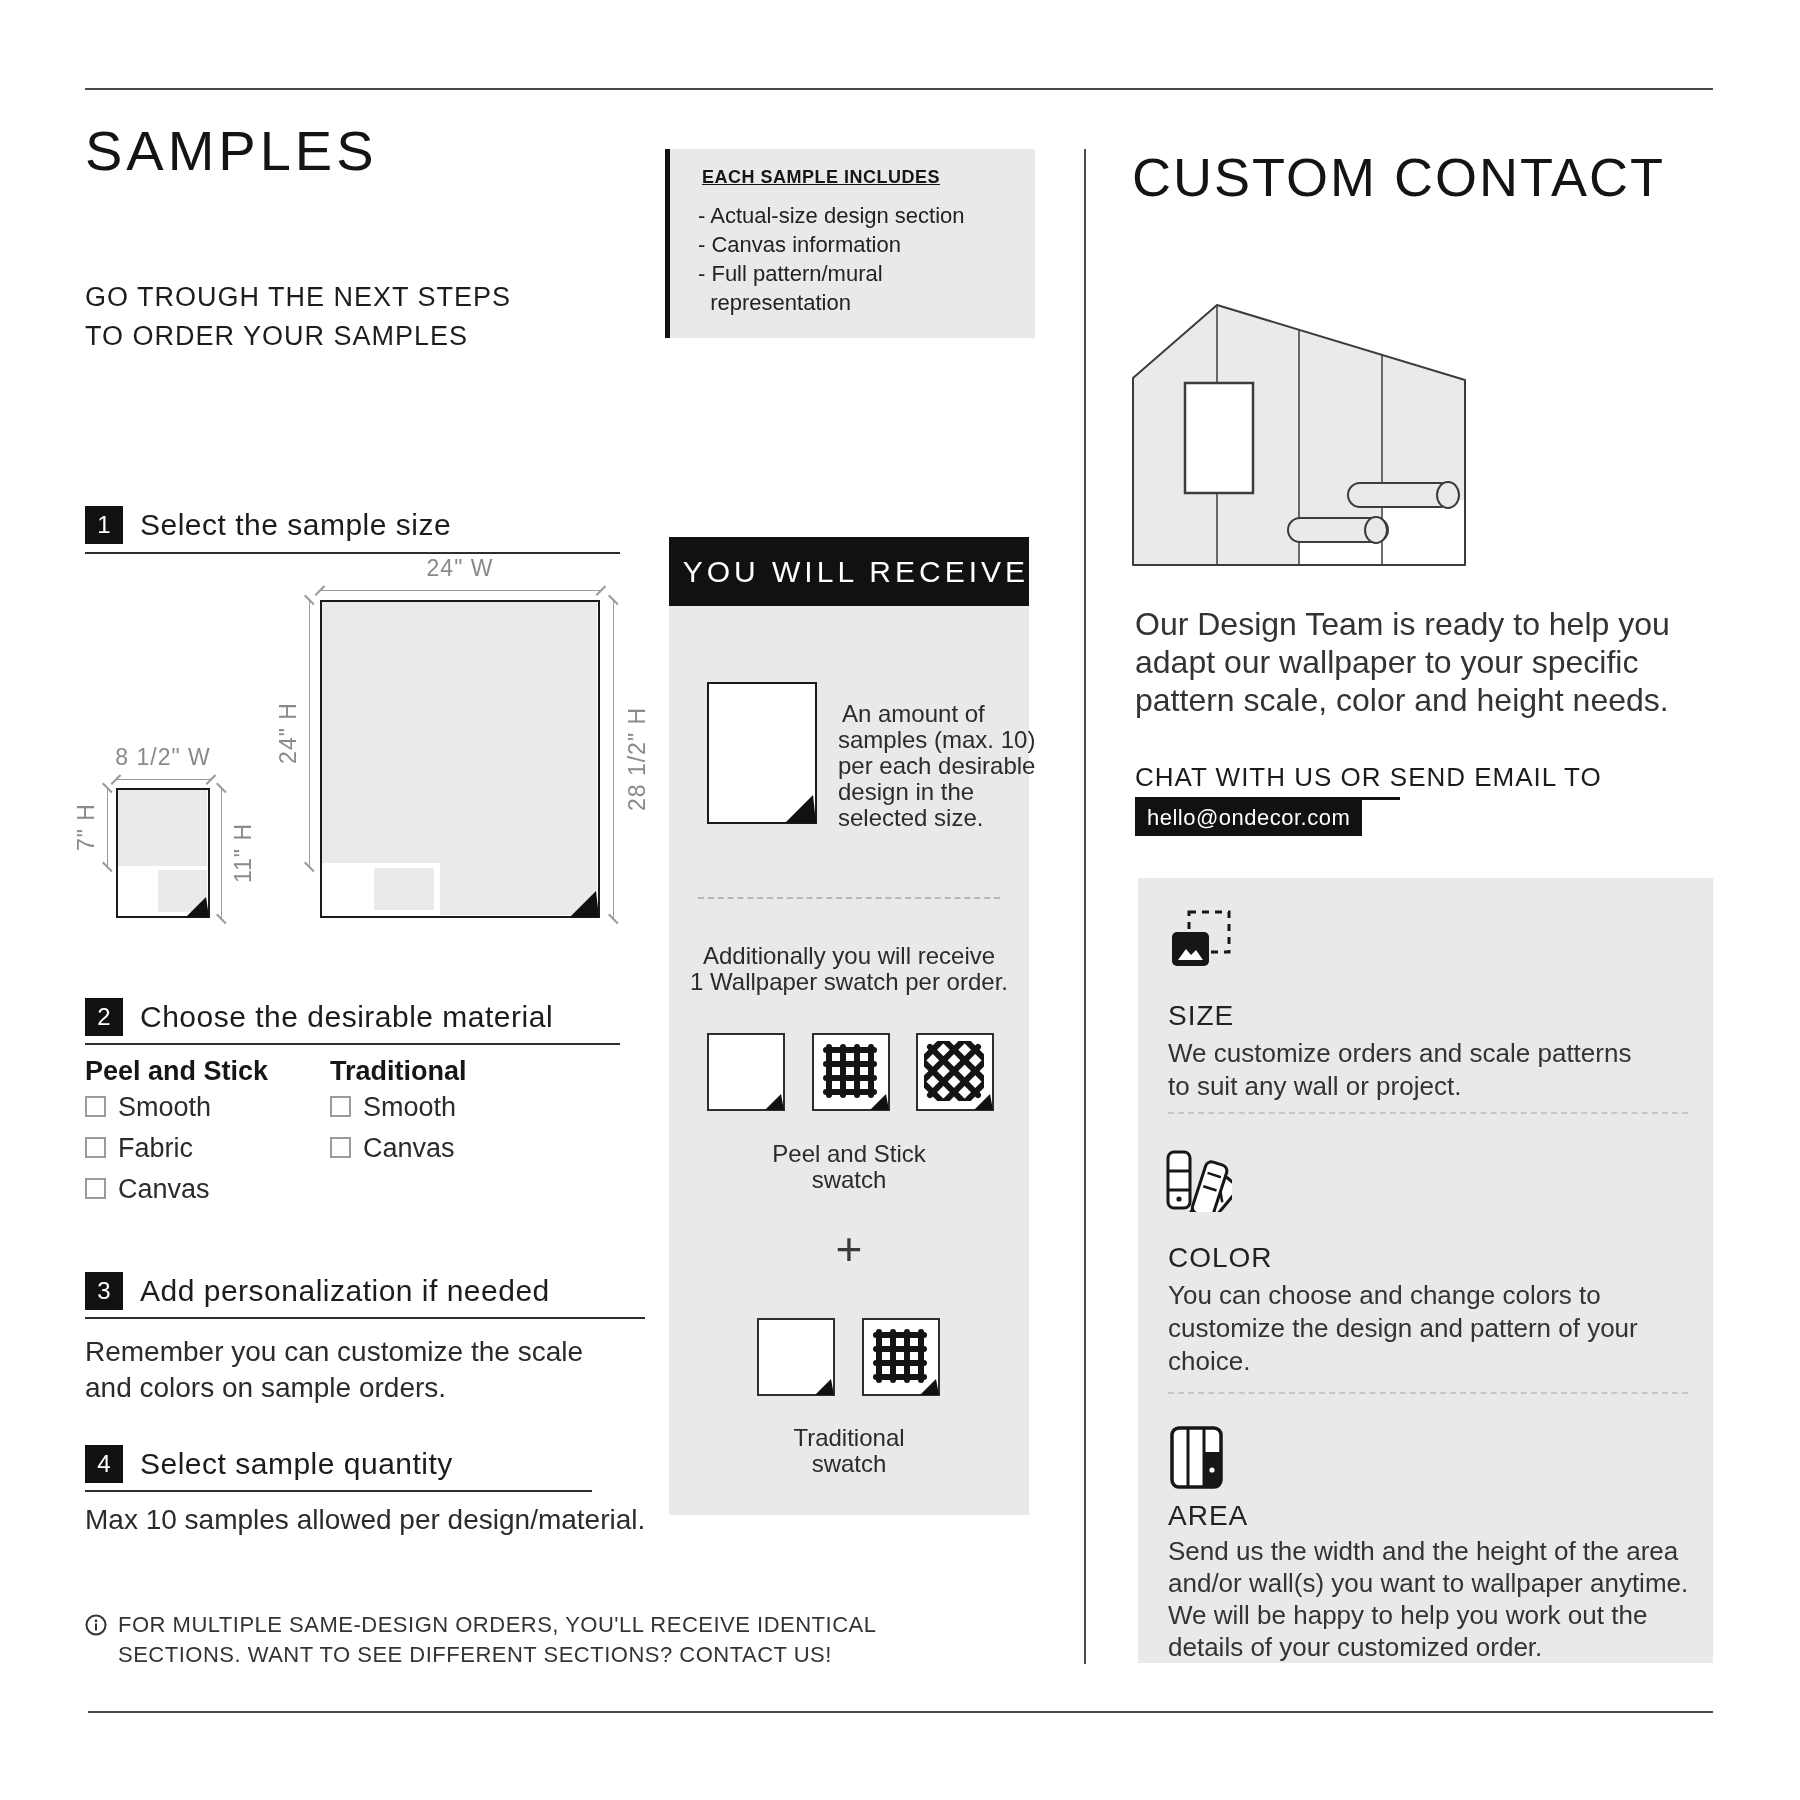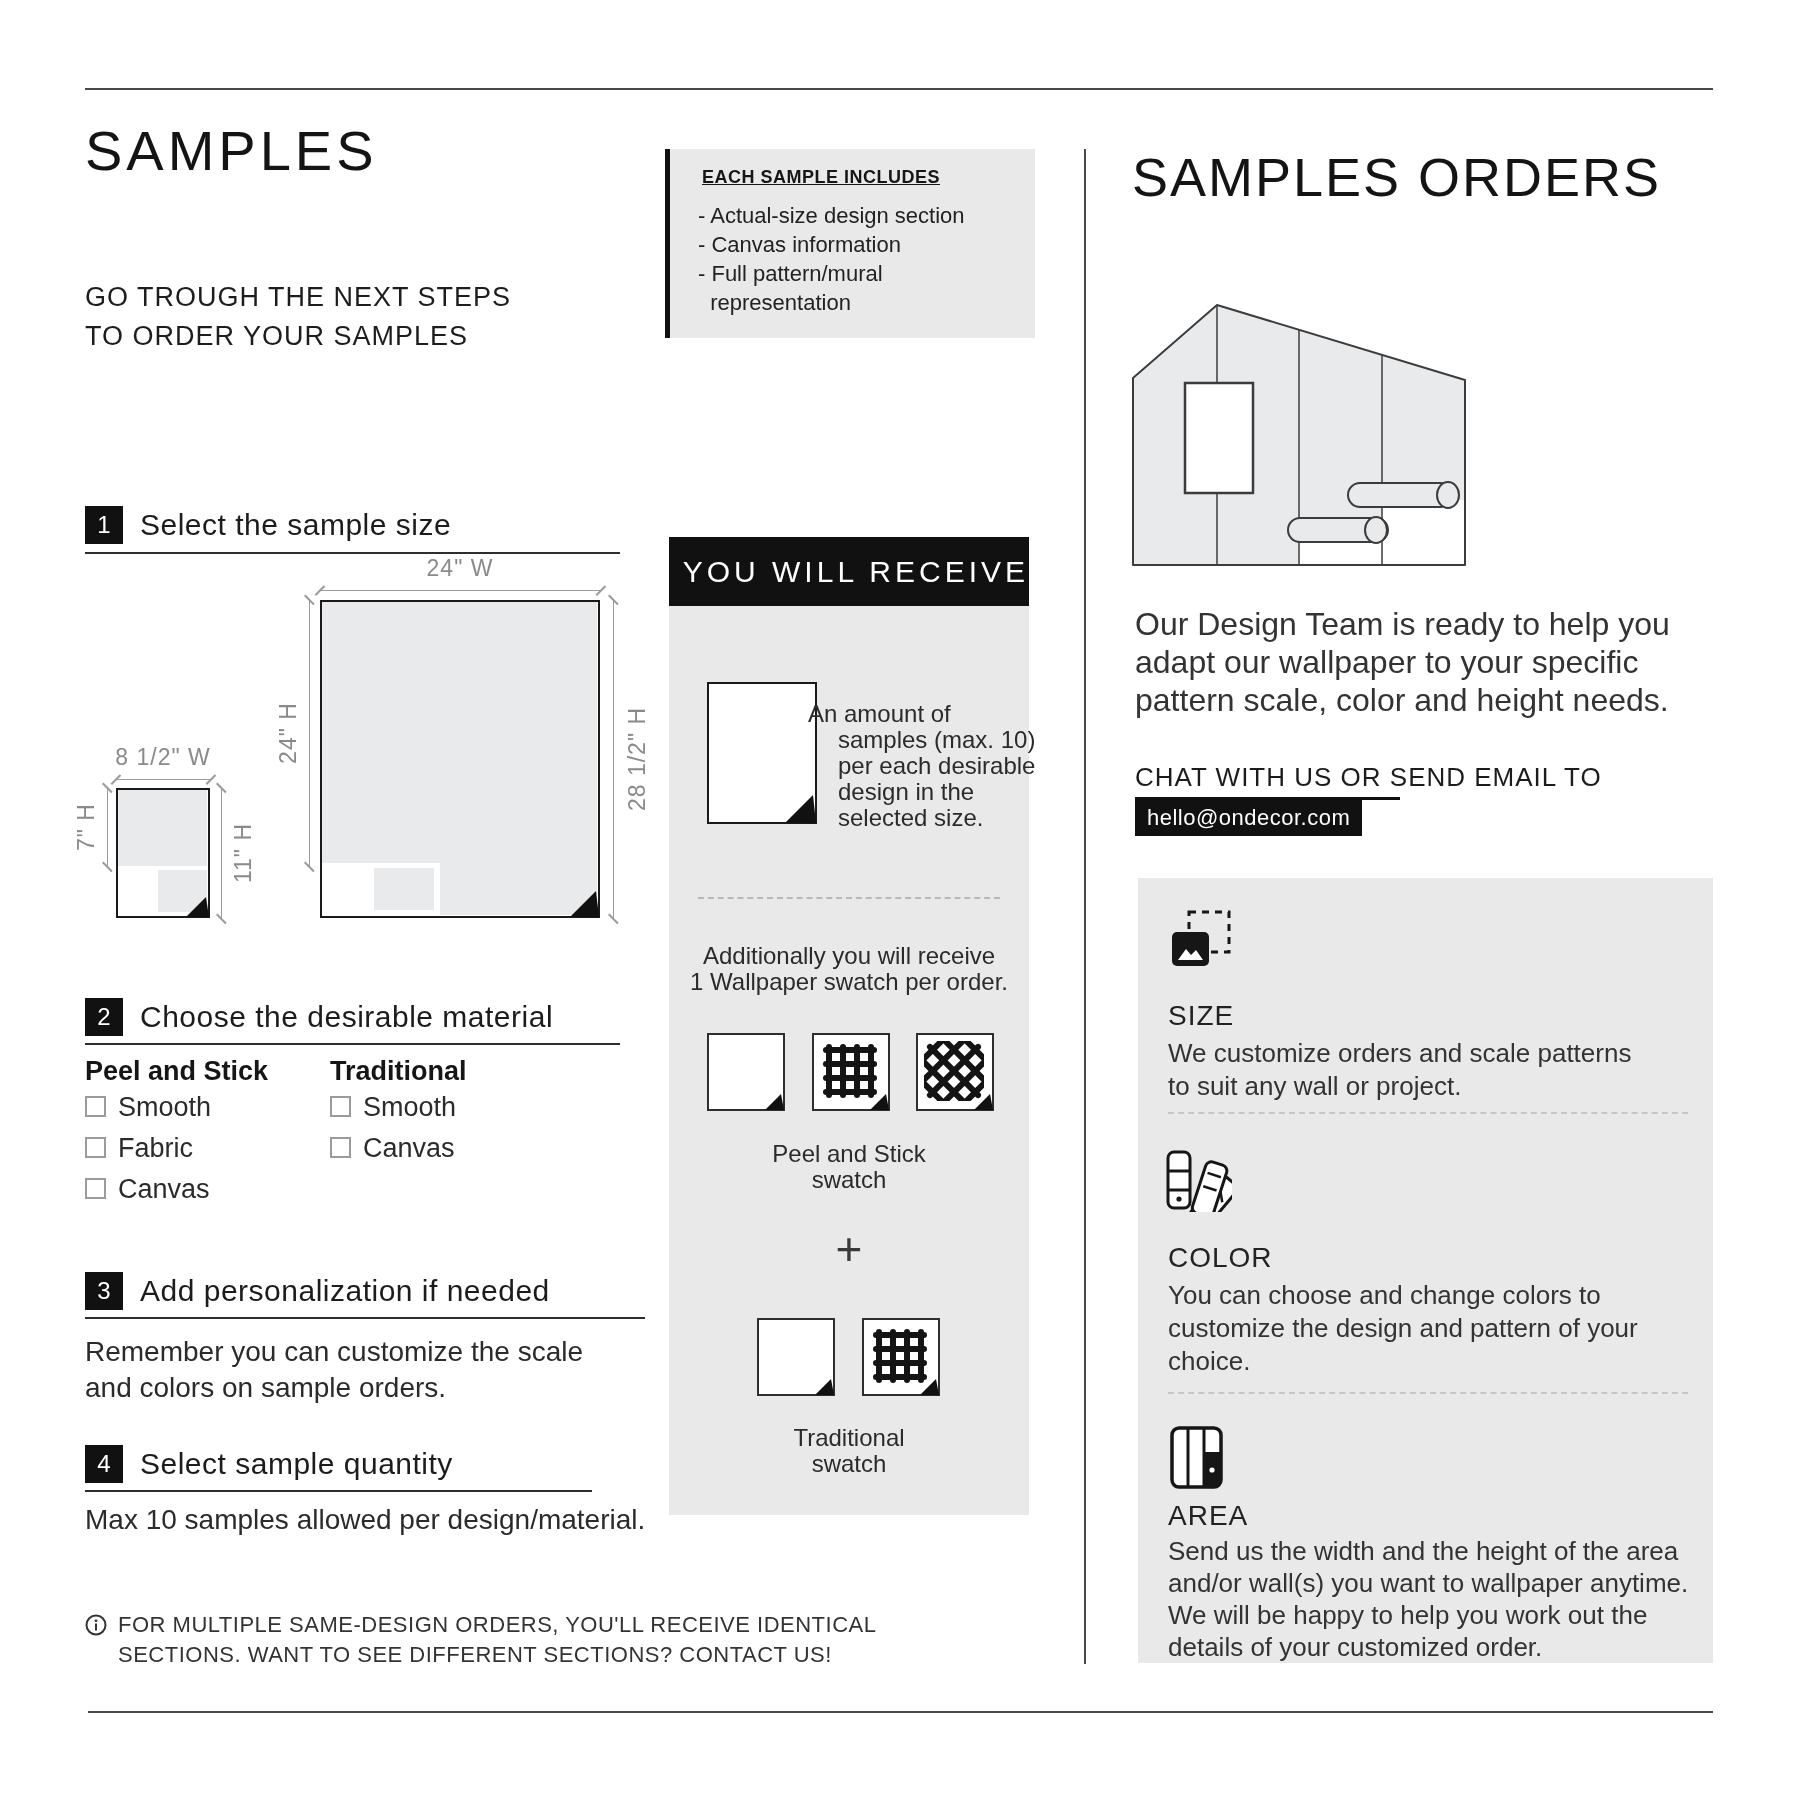--- a/index.html
+++ b/index.html
@@ -145,21 +145,21 @@
   <div class="note-line" style="left:118px;top:1642px;">SECTIONS. WANT TO SEE DIFFERENT SECTIONS? CONTACT US!</div>
 
   <div class="recv-header" style="left:669px;top:537px;width:360px;height:69px;justify-content:flex-end;">
     <span>YOU WILL RECEIVE</span>
   </div>
   <div class="gray-panel" style="left:669px;top:606px;width:360px;height:909px;"></div>
 
   <div class="sheet" style="left:707px;top:682px;width:110px;height:142px;border-width:2px;">
     <div class="fold" style="border-left-width:28px;border-bottom:28px solid #111;"></div>
   </div>
-  <div class="recv-line" style="left:808px;top:700px;">An amount of</div>
+  <div class="recv-line" style="left:842px;top:700px;">An amount of</div>
   <div class="recv-line" style="left:838px;top:726px;">samples (max. 10)</div>
   <div class="recv-line" style="left:838px;top:752px;">per each desirable</div>
   <div class="recv-line" style="left:838px;top:778px;">design in the</div>
   <div class="recv-line" style="left:838px;top:804px;">selected size.</div>
 
   <div class="dashed-div" style="left:698px;top:897px;width:302px;"></div>
 
   <div class="recv-line centered" style="left:849px;top:942px;">Additionally you will receive</div>
   <div class="recv-line centered" style="left:849px;top:968px;">1 Wallpaper swatch per order.</div>
 
@@ -217,21 +217,21 @@
           <line x1="6" y1="23" x2="54" y2="23"></line>
         <line x1="6" y1="37" x2="54" y2="37"></line>
           <line x1="6" y1="51" x2="54" y2="51"></line>
       </g>
     </svg>
     <div class="fold" style="border-left-width:16px;border-bottom:16px solid #111;"></div>
   </div>
   <div class="recv-line centered" style="left:849px;top:1424px;">Traditional</div>
   <div class="recv-line centered" style="left:849px;top:1450px;">swatch</div>
 
-  <div class="big-title" style="left:1132px;top:146px;font-size:54px;letter-spacing:2px;">SAMPLES ORDERS</div>
+  <div class="big-title" style="left:1132px;top:146px;font-size:54px;letter-spacing:2px;">CUSTOM CONTACT</div>
 
   <svg class="abs" style="left:1127px;top:300px;" width="340" height="270" viewBox="0 0 340 270">
     <path d="M6,78 L90,5 L338,80 L338,265 L6,265 Z" fill="#ffffff" stroke="none"></path>
     <path d="M6,78 L90,5 L338,80 L338,200 L255,200 L255,235 L172,235 L172,265 L6,265 Z" fill="#e8eaeb" stroke="none"></path>
     <g stroke="#3c3c3c" stroke-width="1.5">
       <line x1="90" y1="5" x2="90" y2="265"></line>
       <line x1="172" y1="30" x2="172" y2="265"></line>
       <line x1="255" y1="55" x2="255" y2="265"></line>
     </g>
     <path d="M6,78 L90,5 L338,80 L338,265 L6,265 Z" fill="none" stroke="#3c3c3c" stroke-width="2" stroke-linejoin="round"></path>

